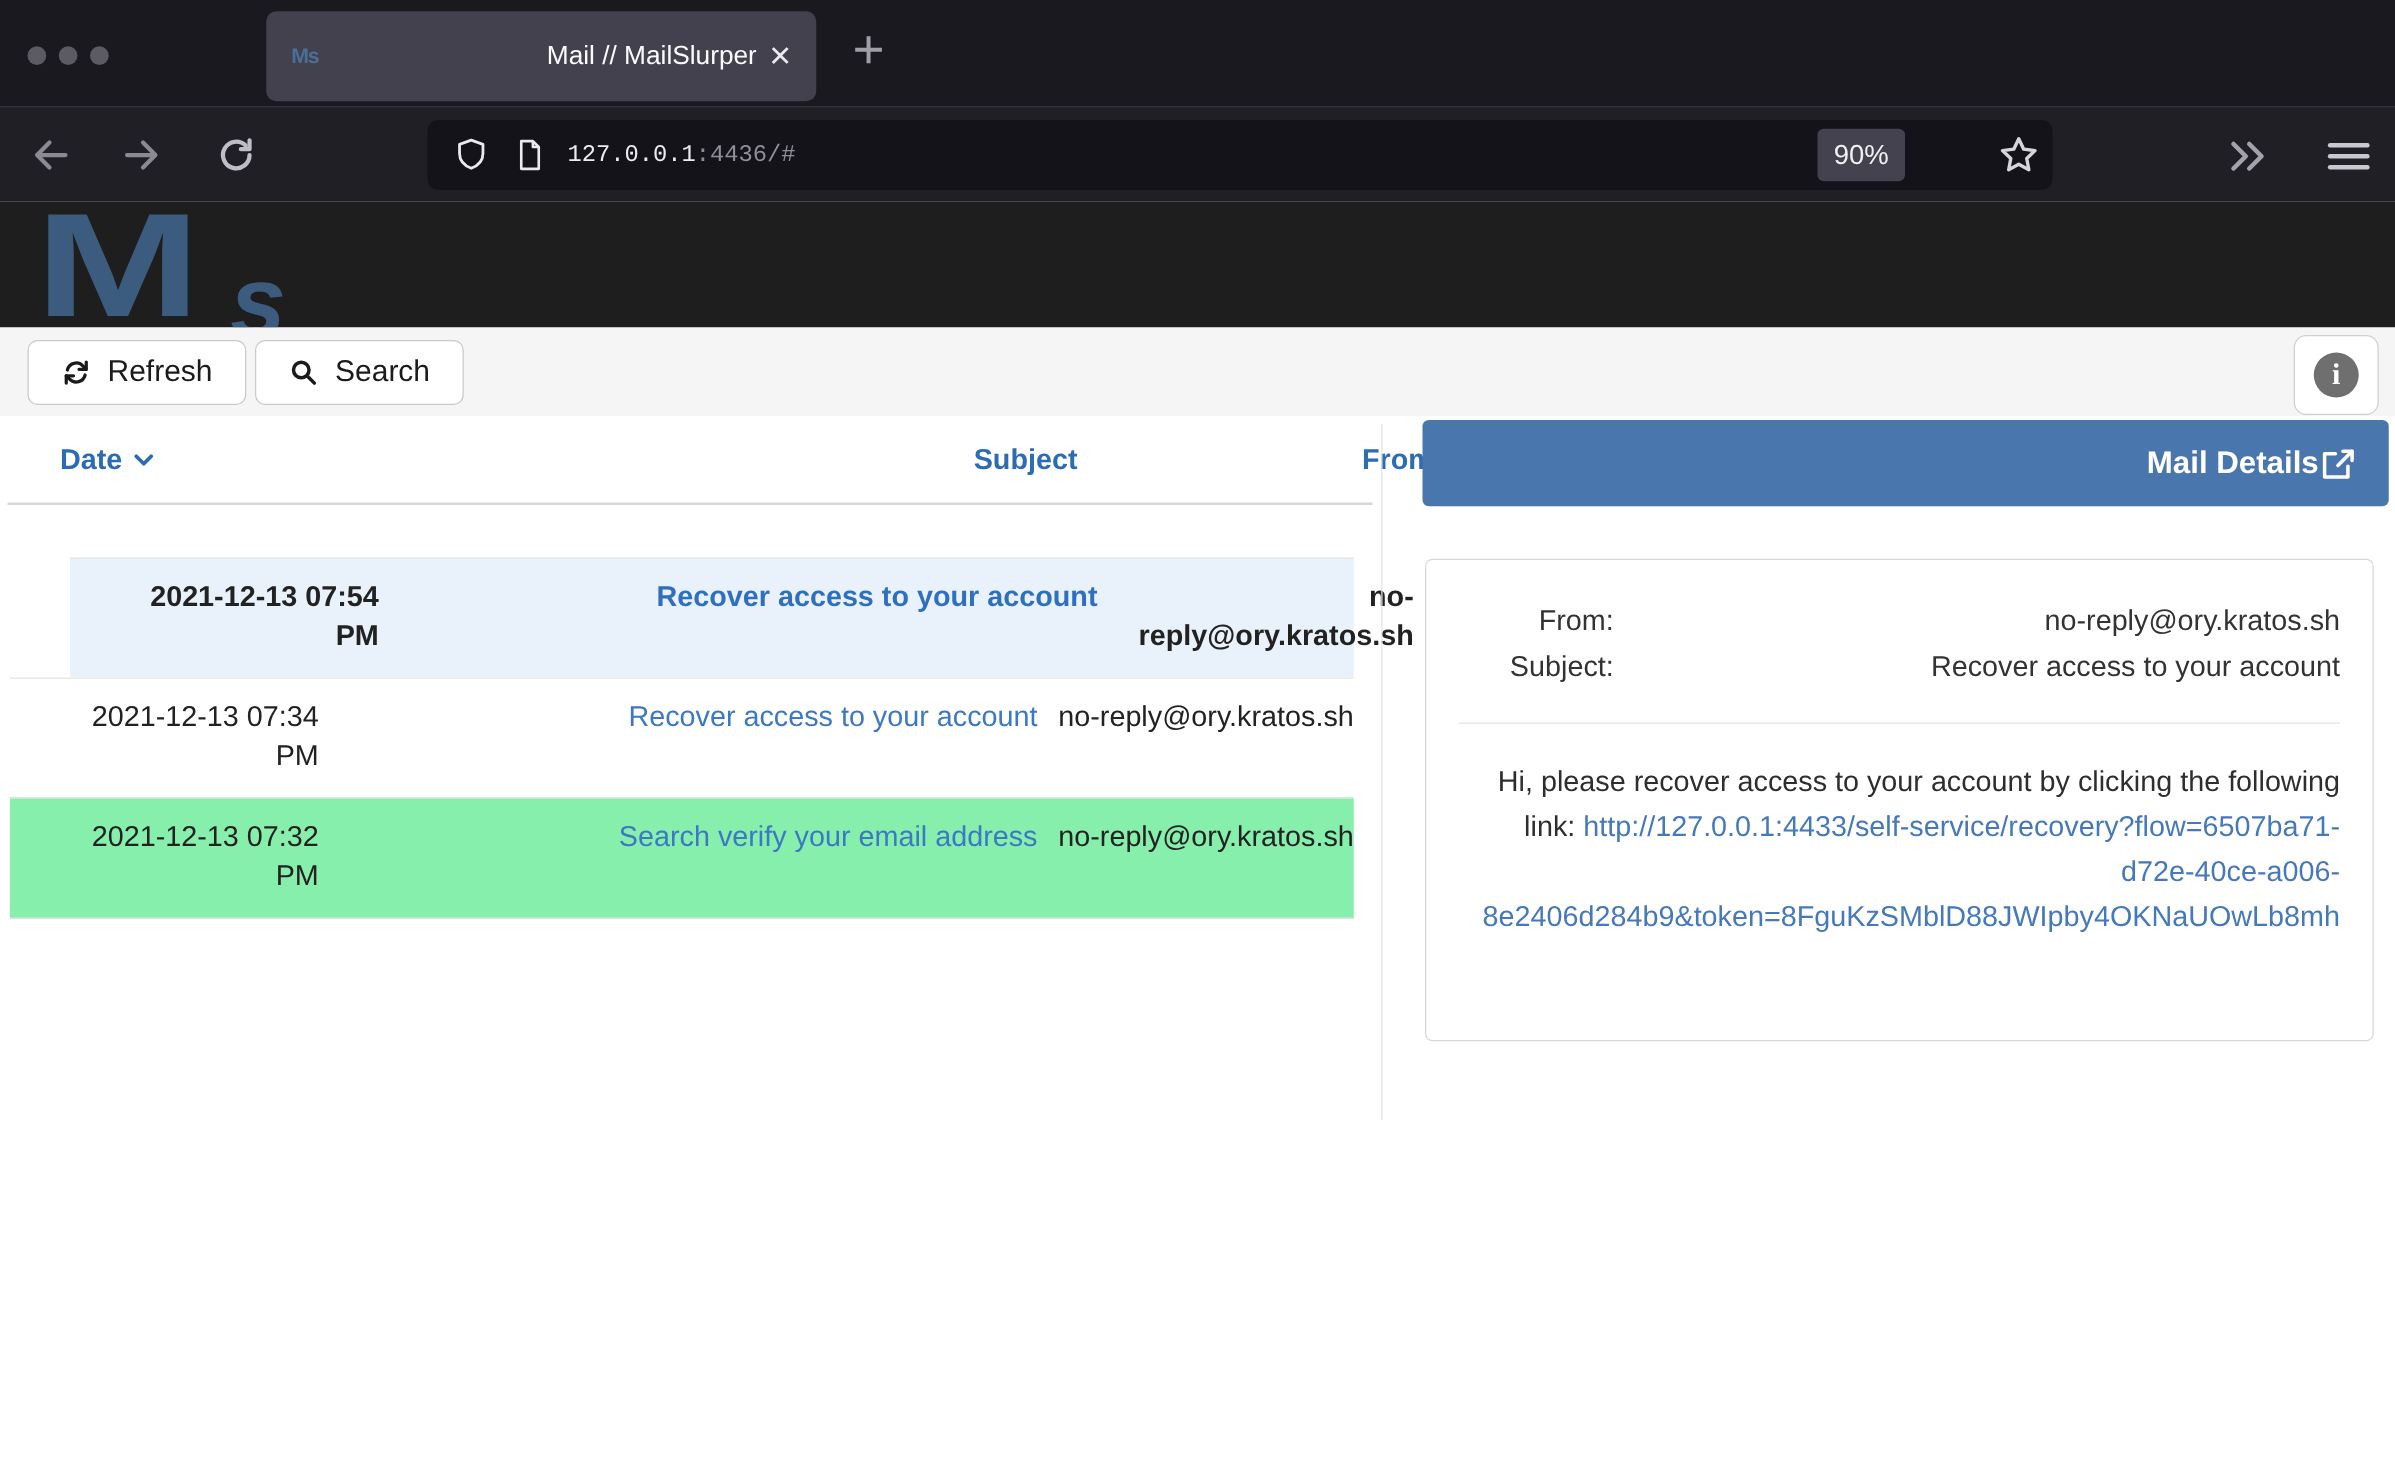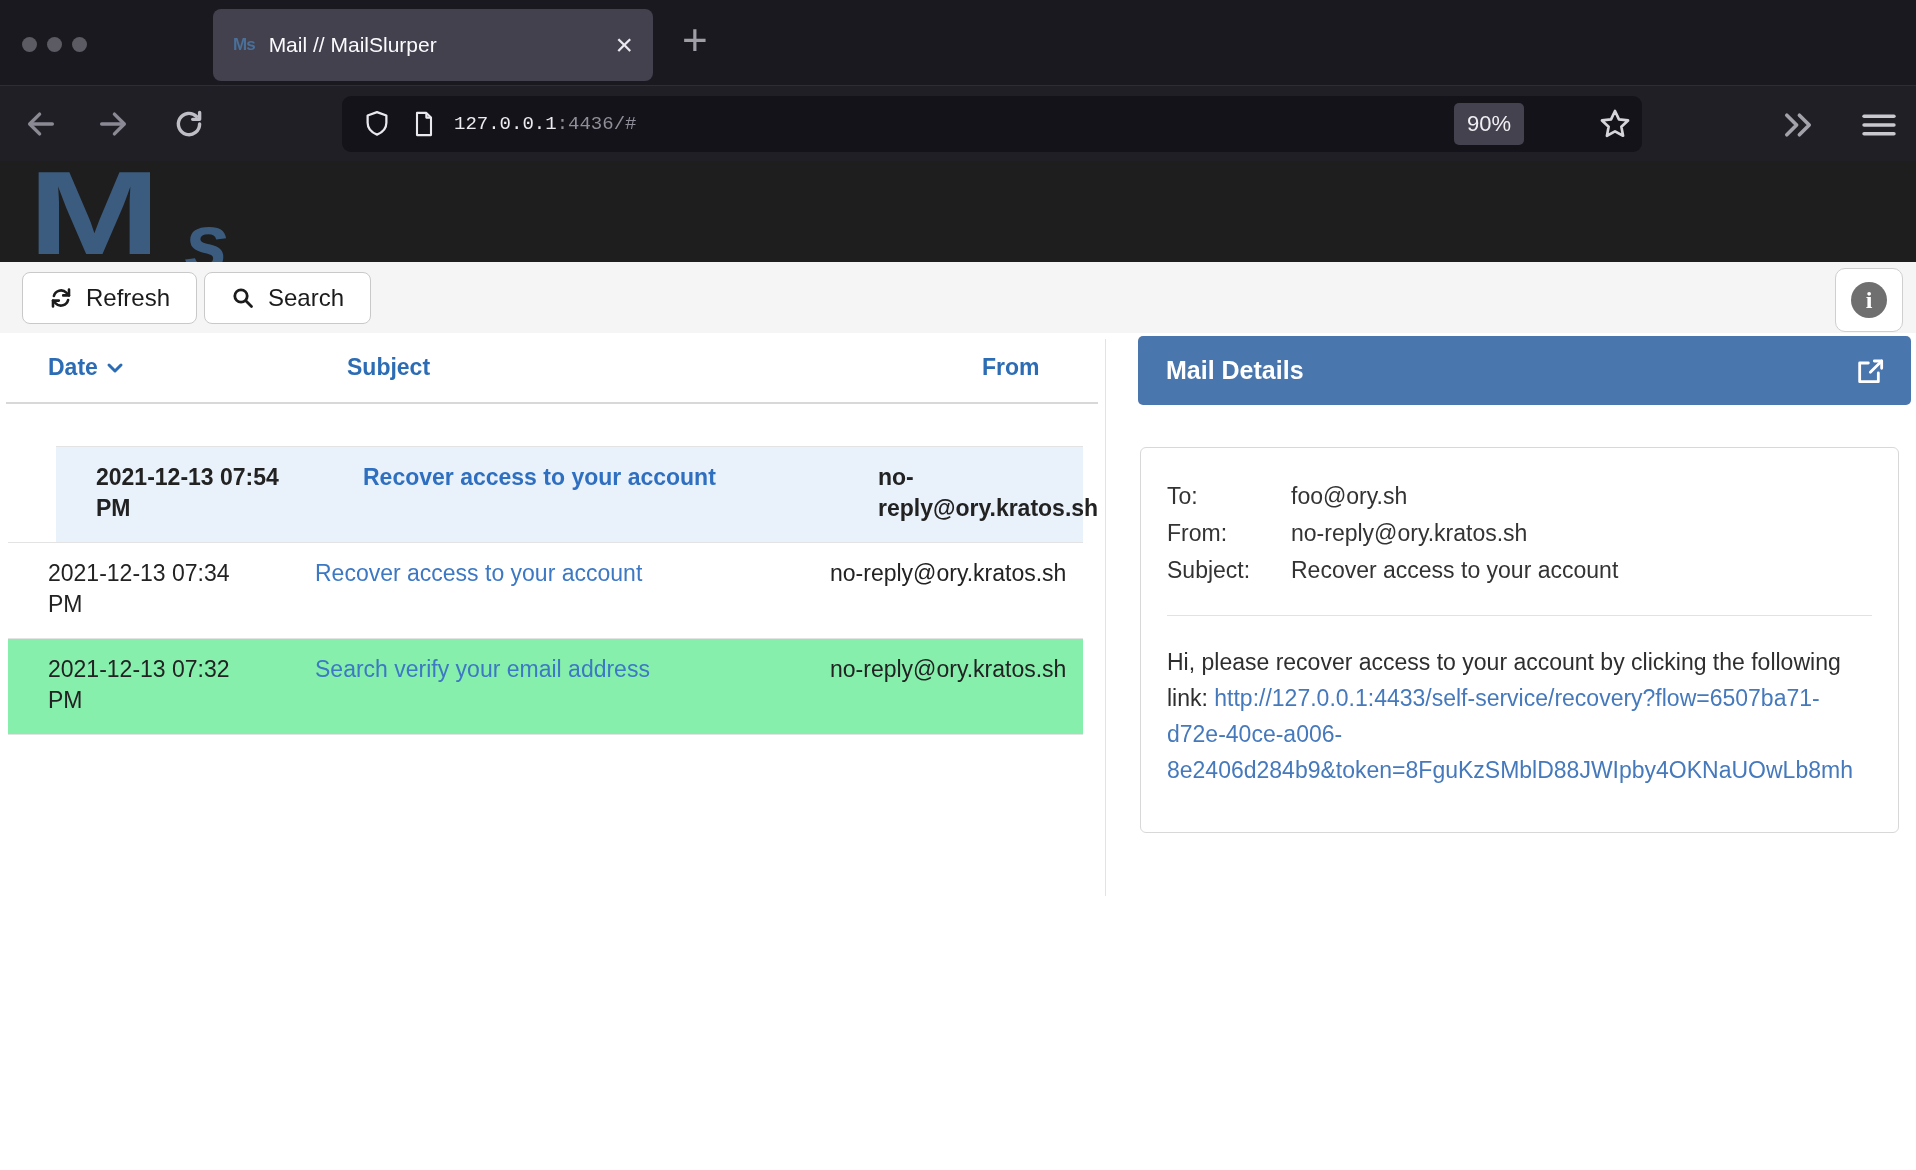--- a/index.html
+++ b/index.html
@@ -1,16 +1,16 @@
 <!DOCTYPE html>
 <html><head>
 <meta charset="utf-8">
 <style>
   html,body{margin:0;padding:0;background:#fff;overflow:hidden;}
-  #app{position:relative;width:1916px;height:896px;font-family:"Liberation Sans",sans-serif;
+  #app{position:relative;width:1916px;height:896px;font-family:"Liberation Sans",sans-serif;text-align:right;
        -webkit-font-smoothing:antialiased;}
 
   
   .titlebar{position:absolute;left:0;top:0;width:1916px;height:85px;background:#1a191f;}
   .window-dots{position:absolute;left:22px;top:37px;display:flex;gap:10px;}
   .window-dots span{width:15px;height:15px;border-radius:50%;background:#5c5b63;}
   .tab{position:absolute;left:213px;top:9px;width:440px;height:72px;background:#42414d;
        border-radius:8px;display:flex;align-items:center;padding:0 20px;box-sizing:border-box;}
   .favicon{font-weight:bold;color:#4a7099;font-size:17px;letter-spacing:-1px;margin-right:14px;}
   .tab-title{color:#fbfbfe;font-size:21px;white-space:nowrap;overflow:hidden;flex:1;}
@@ -67,21 +67,21 @@
   .mail-row.striped{background:#86efac;}
   .cell-date{padding-left:40px;padding-right:60px;}
   .cell-subject a{color:#3c78c3;text-decoration:none;}
   .mail-row.selected .cell-subject a{color:#2f6fc0;}
   .cell-from{overflow-wrap:break-word;}
 
   .v-divider{position:absolute;left:1105px;top:6px;width:1px;height:747px;background:#e3e3e3;}
 
   .details-pane{position:absolute;left:1117px;top:0;width:794px;height:753px;border-bottom:1px solid #dcdcdc;box-sizing:border-box;}
   .details-header{position:absolute;left:21px;top:3px;width:773px;height:69px;background:#4a76ae;
-          border-radius:5px;display:flex;align-items:center;padding:0 24px 0 28px;box-sizing:border-box;gap:27px;}
+          border-radius:5px;display:flex;align-items:center;padding:0 24px 0 28px;box-sizing:border-box;}
   .details-title{color:#fff;font-weight:bold;font-size:25px;flex:1;}
   .details-card{position:absolute;left:23px;top:114px;width:759px;min-height:386px;background:#fff;
           border:1px solid #d8d8d8;border-radius:6px;box-sizing:border-box;padding:30px 26px 34px 26px;}
   .meta-row{display:grid;grid-template-columns:124px auto;font-size:23px;line-height:37px;color:#333;}
   .card-hr{border:none;border-top:1px solid #e2e2e2;margin:26px 0 28px 0;}
   .mail-body{font-size:23px;line-height:36px;color:#2e2e2e;overflow-wrap:anywhere;}
   .mail-body a{color:#4579bc;text-decoration:none;}
 
   
   .strip-gray{position:absolute;left:0;top:1086px;width:1916px;height:27px;background:#f6f6f6;}
@@ -239,24 +239,20 @@
         <span>
           <svg width="32" height="32" viewBox="0 0 24 24" fill="none" stroke="#ffffff" stroke-width="2.1" stroke-linecap="round" stroke-linejoin="round">
               <path d="M14.5 4.5H20v5.5"></path>
               <path d="M20 4.5l-8.5 8.5"></path>
               <path d="M17.5 13.5V20h-14V6h6.5"></path>
             </svg>
         </span>
       </div>
       <div class="details-card">
         <div class="meta-row">
-            <span>To:</span>
-            <span>foo@ory.sh</span>
-          </div>
-        <div class="meta-row">
             <span>From:</span>
             <span>no-reply@ory.kratos.sh</span>
           </div>
         <div class="meta-row">
             <span>Subject:</span>
             <span>Recover access to your account</span>
           </div>
         <hr class="card-hr">
         <div class="mail-body"><span>Hi, please recover access to your account by clicking the following link: </span><a href="#">http://127.0.0.1:4433/self-service/recovery?flow=6507ba71-d72e-40ce-a006-8e2406d284b9&amp;token=8FguKzSMblD88JWIpby4OKNaUOwLb8mh</a></div>
       </div>

